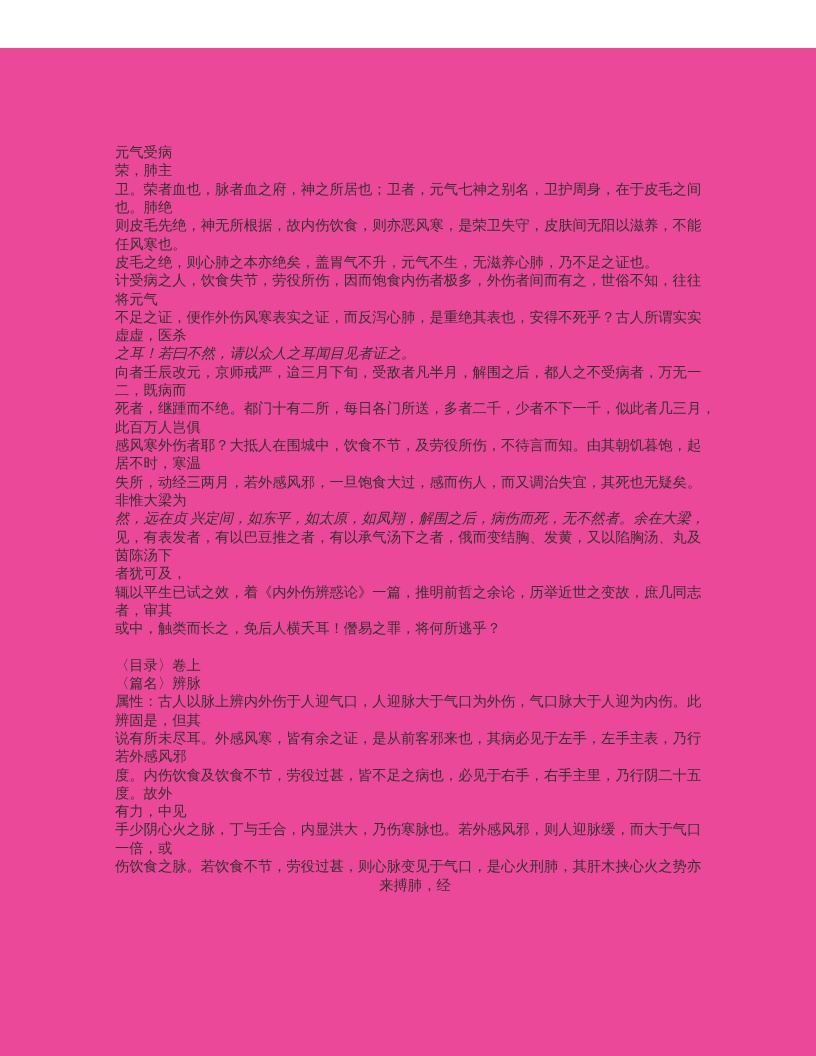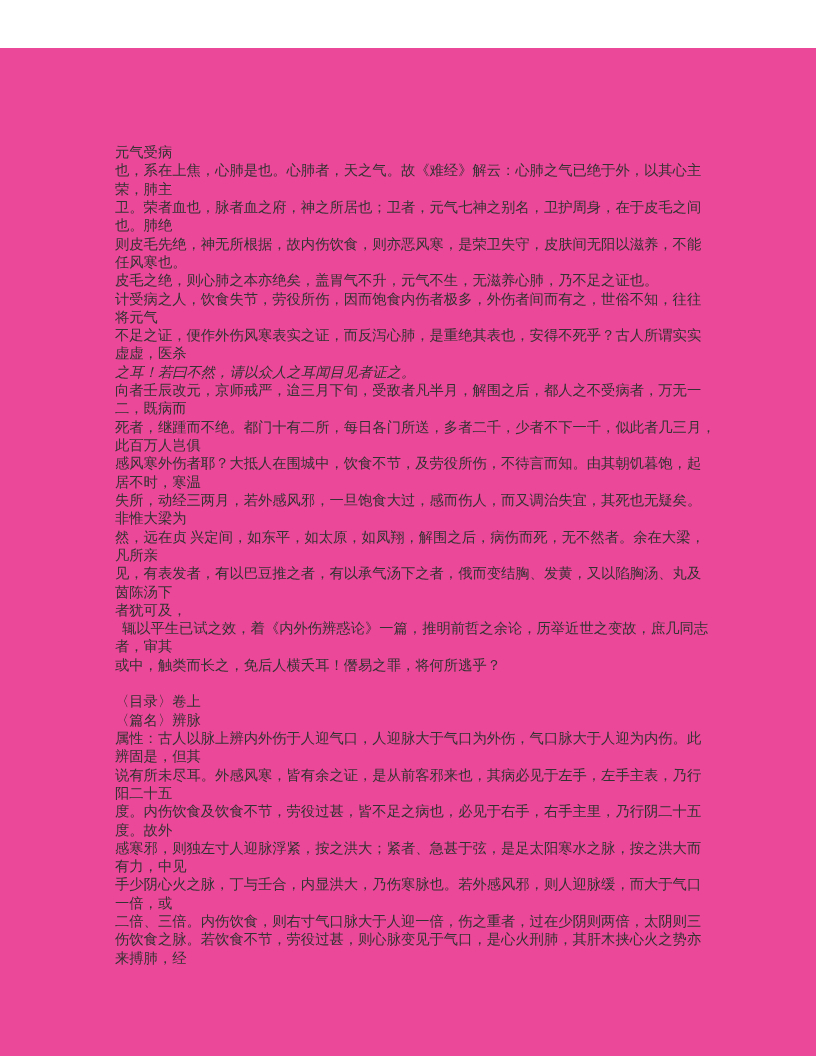--- a/index.html
+++ b/index.html
@@ -29,58 +29,54 @@
     font-family: "Liberation Serif", "DejaVu Serif", serif;
     letter-spacing: 0px;
   }
 </style>
 </head>
 <body>
 
 <div class="page" style="background: #ec4899; margin-top: 48px;">
   <div class="textblock">
       <div class="line" style="color: rgb(51, 51, 51);">元气受病</div>
-      <div class="line" style="color: rgb(51, 51, 51);">也，系在上焦，心肺是也。心肺者，天之气。故《难经》解云：心肺之气已绝于外，以其心主</div>
       <div class="line" style="color: rgb(51, 51, 51);">荣，肺主</div>
       <div class="line" style="color: rgb(51, 51, 51);">卫。荣者血也，脉者血之府，神之所居也；卫者，元气七神之别名，卫护周身，在于皮毛之间</div>
       <div class="line" style="color: rgb(51, 51, 51);">也。肺绝</div>
       <div class="line" style="color: rgb(51, 51, 51);">则皮毛先绝，神无所根据，故内伤饮食，则亦恶风寒，是荣卫失守，皮肤间无阳以滋养，不能</div>
       <div class="line" style="color: rgb(51, 51, 51);">任风寒也。</div>
       <div class="line" style="color: rgb(51, 51, 51);">皮毛之绝，则心肺之本亦绝矣，盖胃气不升，元气不生，无滋养心肺，乃不足之证也。</div>
       <div class="line" style="color: rgb(51, 51, 51);">计受病之人，饮食失节，劳役所伤，因而饱食内伤者极多，外伤者间而有之，世俗不知，往往</div>
       <div class="line" style="color: rgb(51, 51, 51);">将元气</div>
       <div class="line" style="color: rgb(51, 51, 51);">不足之证，便作外伤风寒表实之证，而反泻心肺，是重绝其表也，安得不死乎？古人所谓实实</div>
       <div class="line" style="color: rgb(51, 51, 51);">虚虚，医杀</div>
       <div class="line" style="color: rgb(51, 51, 51); font-style: italic;">之耳！若曰不然，请以众人之耳闻目见者证之。</div>
       <div class="line" style="color: rgb(51, 51, 51);">向者壬辰改元，京师戒严，迨三月下旬，受敌者凡半月，解围之后，都人之不受病者，万无一</div>
       <div class="line" style="color: rgb(51, 51, 51);">二，既病而</div>
       <div class="line" style="color: rgb(51, 51, 51);">死者，继踵而不绝。都门十有二所，每日各门所送，多者二千，少者不下一千，似此者几三月，</div>
       <div class="line" style="color: rgb(51, 51, 51);">此百万人岂俱</div>
       <div class="line" style="color: rgb(51, 51, 51);">感风寒外伤者耶？大抵人在围城中，饮食不节，及劳役所伤，不待言而知。由其朝饥暮饱，起</div>
       <div class="line" style="color: rgb(51, 51, 51);">居不时，寒温</div>
       <div class="line" style="color: rgb(51, 51, 51);">失所，动经三两月，若外感风邪，一旦饱食大过，感而伤人，而又调治失宜，其死也无疑矣。</div>
       <div class="line" style="color: rgb(51, 51, 51);">非惟大梁为</div>
-      <div class="line" style="color: rgb(51, 51, 51);">然，远在贞 兴定间，如东平，如太原，如凤翔，解围之后，病伤而死，无不然者。余在大梁，</div>
-      <div class="line" style="color: rgb(51, 51, 51);">凡所亲</div>
+      <div class="line" style="color: rgb(51, 51, 51); font-style: italic;">然，远在贞 兴定间，如东平，如太原，如凤翔，解围之后，病伤而死，无不然者。余在大梁，</div>
       <div class="line" style="color: rgb(51, 51, 51);">见，有表发者，有以巴豆推之者，有以承气汤下之者，俄而变结胸、发黄，又以陷胸汤、丸及</div>
       <div class="line" style="color: rgb(51, 51, 51);">茵陈汤下</div>
       <div class="line" style="color: rgb(51, 51, 51);">者犹可及，</div>
-      <div class="line" style="color: rgb(51, 51, 51); text-align: center;">辄以平生已试之效，着《内外伤辨惑论》一篇，推明前哲之余论，历举近世之变故，庶几同志</div>
+      <div class="line" style="color: rgb(51, 51, 51);">辄以平生已试之效，着《内外伤辨惑论》一篇，推明前哲之余论，历举近世之变故，庶几同志</div>
       <div class="line" style="color: rgb(51, 51, 51);">者，审其</div>
       <div class="line" style="color: rgb(51, 51, 51);">或中，触类而长之，免后人横夭耳！僭易之罪，将何所逃乎？</div>
       <div class="line" style="color: rgb(51, 51, 51);"></div>
       <div class="line" style="color: rgb(51, 51, 51);">〈目录〉卷上</div>
       <div class="line" style="color: rgb(51, 51, 51);">〈篇名〉辨脉</div>
       <div class="line" style="color: rgb(51, 51, 51);">属性：古人以脉上辨内外伤于人迎气口，人迎脉大于气口为外伤，气口脉大于人迎为内伤。此</div>
       <div class="line" style="color: rgb(51, 51, 51);">辨固是，但其</div>
       <div class="line" style="color: rgb(51, 51, 51);">说有所未尽耳。外感风寒，皆有余之证，是从前客邪来也，其病必见于左手，左手主表，乃行</div>
-      <div class="line" style="color: rgb(51, 51, 51);">阳二十五</div>
+      <div class="line" style="color: rgb(51, 51, 51);">若外感风邪</div>
       <div class="line" style="color: rgb(51, 51, 51);">度。内伤饮食及饮食不节，劳役过甚，皆不足之病也，必见于右手，右手主里，乃行阴二十五</div>
       <div class="line" style="color: rgb(51, 51, 51);">度。故外</div>
-      <div class="line" style="color: rgb(51, 51, 51);">感寒邪，则独左寸人迎脉浮紧，按之洪大；紧者、急甚于弦，是足太阳寒水之脉，按之洪大而</div>
       <div class="line" style="color: rgb(51, 51, 51);">有力，中见</div>
       <div class="line" style="color: rgb(51, 51, 51); font-family: Liberation Mono, monospace;">手少阴心火之脉，丁与壬合，内显洪大，乃伤寒脉也。若外感风邪，则人迎脉缓，而大于气口</div>
       <div class="line" style="color: rgb(51, 51, 51);">一倍，或</div>
-      <div class="line" style="color: rgb(51, 51, 51);">二倍、三倍。内伤饮食，则右寸气口脉大于人迎一倍，伤之重者，过在少阴则两倍，太阴则三</div>
       <div class="line" style="color: rgb(51, 51, 51);">伤饮食之脉。若饮食不节，劳役过甚，则心脉变见于气口，是心火刑肺，其肝木挟心火之势亦</div>
-      <div class="line" style="color: rgb(51, 51, 51);">来搏肺，经</div>
+      <div class="line" style="color: rgb(51, 51, 51); text-align: center;">来搏肺，经</div>
     </div>
 </div>
 
 </body></html>

